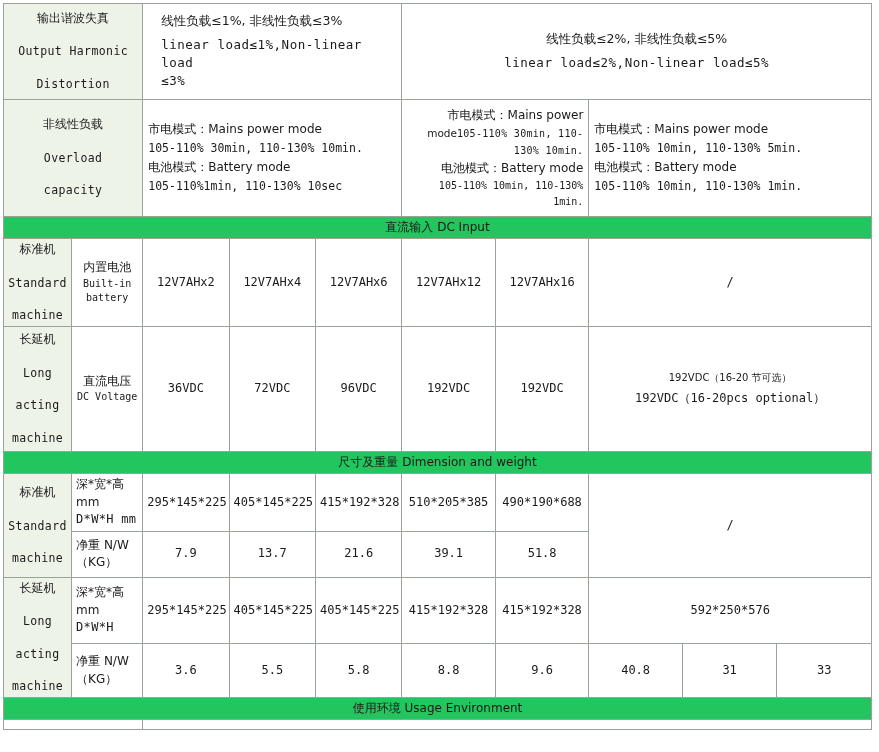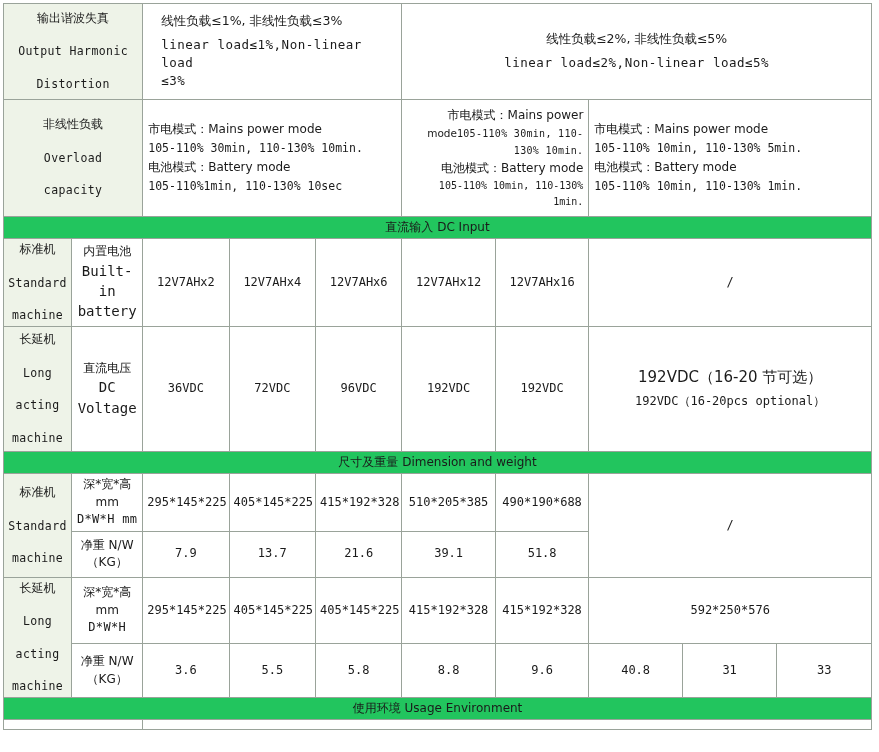--- a/index.html
+++ b/index.html
@@ -70,21 +70,21 @@
     font-size: 12px;
     line-height: 1.5;
   }
   .subhead .cnline {
     font-family: "DejaVu Sans", sans-serif;
     display: block;
   }
   .subhead .enline {
     font-family: "DejaVu Sans Mono", monospace;
     display: block;
-    font-size: 14px;
+    font-size: 10px;
   }
   .bigcell-cn {
     font-family: "DejaVu Sans", sans-serif;
     font-size: 12.5px;
     display: block;
     margin-bottom: 6px;
   }
   .bigcell-en {
     font-family: "DejaVu Sans Mono", monospace;
     font-size: 12.5px;
@@ -116,27 +116,27 @@
     margin-left: 24px;
   }
   .val-sm {
     font-family: "DejaVu Sans Mono", monospace;
     font-size: 11.5px;
     text-align: center;
   }
   .dim-label {
     font-family: "DejaVu Sans", sans-serif;
     font-size: 11px;
-    text-align: center;
+    text-align: left;
     line-height: 1.4;
   }
   .dcv-cn {
     display: block;
     font-family: "DejaVu Sans", sans-serif;
-    font-size: 15px;
+    font-size: 10px;
     margin-bottom: 4px;
   }
   .dcv-en {
     display: block;
     font-family: "DejaVu Sans Mono", monospace;
     font-size: 12px;
   }
   .slash {
     text-align: center;
     font-family: "DejaVu Sans Mono", monospace;

